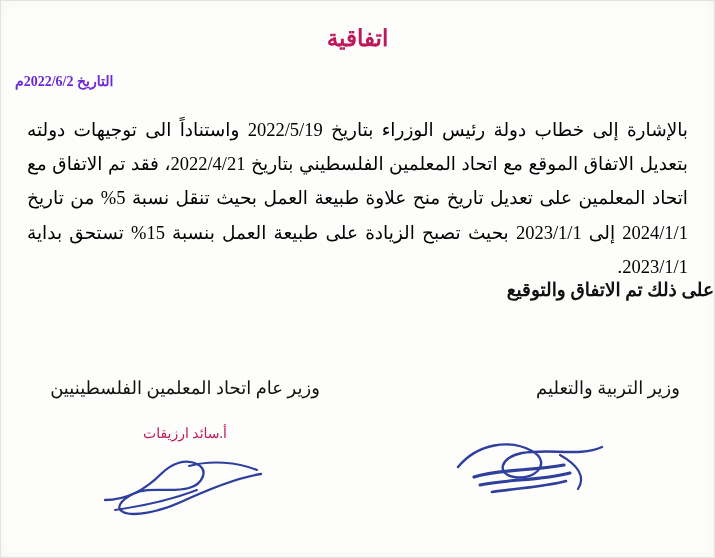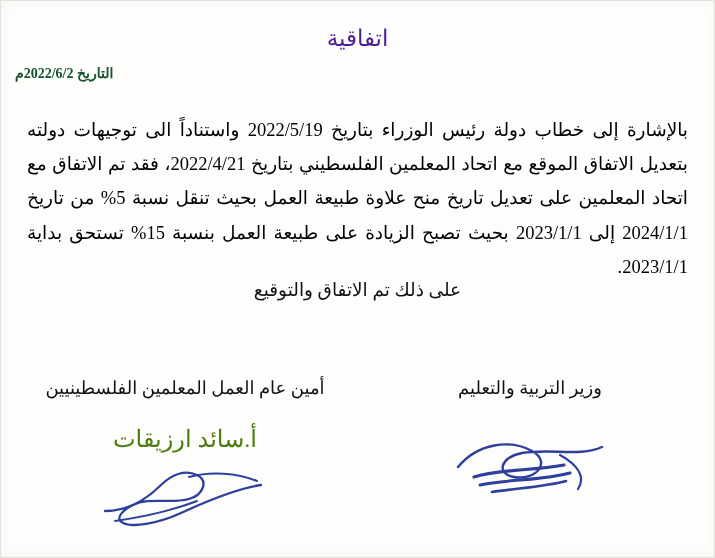--- a/index.html
+++ b/index.html
@@ -18,84 +18,83 @@
     position: relative;
     width: 715px;
     height: 558px;
     box-sizing: border-box;
     background: #fdfdfb;
     border: 1px solid #e2e2de;
   }
   .title {
     text-align: center;
     font-size: 23px;
-    font-weight: normal;
+    font-weight: bold;
     letter-spacing: 0.5px;
     margin-top: 24px;
-    color: #4c1d95;
+    color: #be185d;
   }
   .date-line {
     position: absolute;
-    top: 64px;
+    top: 72px;
     left: 14px;
     font-size: 14px;
     font-weight: bold;
     direction: rtl;
-    color: #14532d;
+    color: #6d28d9;
   }
   .body-text {
     position: absolute;
     top: 112px;
     right: 26px;
     left: 26px;
     text-align: justify;
     text-align-last: right;
     direction: rtl;
     font-size: 18.5px;
     line-height: 1.85;
     color: #000000;
   }
   .closing {
     position: absolute;
     top: 278px;
     right: 0;
     left: 0;
-    text-align: center;
     direction: rtl;
     font-size: 18.5px;
     color: #111;
+    font-weight: bold;
   }
   .signatures {
     position: absolute;
     top: 376px;
     right: 0;
     left: 0;
     display: flex;
     flex-direction: row;
     justify-content: space-between;
     direction: rtl;
     padding: 0 34px;
     box-sizing: border-box;
   }
   .sig-block {
     width: 300px;
-    text-align: center;
     direction: rtl;
   }
   .sig-block.left-block {
     text-align: center;
   }
   .sig-role {
     font-size: 18px;
     color: #111;
     margin-bottom: 26px;
   }
   .sig-name {
-    font-size: 24px;
-    color: #4d7c0f;
+    font-size: 14px;
+    color: #be185d;
   }
   .sig-mark {
     height: 78px;
     margin-top: 2px;
     position: relative;
   }
   .sig-mark svg {
     position: absolute;
     top: 0;
     right: 50%;
@@ -130,21 +129,21 @@
           <path d="M18 42 C38 18, 70 14, 92 26 C112 37, 96 56, 74 52 C56 49, 60 32, 82 28 C110 23, 140 32, 162 22" stroke="#2f3f9e" stroke-width="2.4" stroke-linecap="round" fill="none"></path>
           <path d="M34 52 C58 44, 92 46, 124 40" stroke="#2f3f9e" stroke-width="3.2" stroke-linecap="round" fill="none"></path>
           <path d="M40 60 C66 54, 100 56, 130 48" stroke="#2f3f9e" stroke-width="3" stroke-linecap="round" fill="none"></path>
           <path d="M52 67 C78 63, 104 62, 126 56" stroke="#2f3f9e" stroke-width="2.6" stroke-linecap="round" fill="none"></path>
           <path d="M120 30 C138 40, 146 52, 138 64" stroke="#2f3f9e" stroke-width="2.2" stroke-linecap="round" fill="none"></path>
         </svg>
       </div>
     </div>
 
     <div class="sig-block left-block">
-      <div class="sig-role">أمين عام العمل المعلمين الفلسطينيين</div>
+      <div class="sig-role">وزير عام اتحاد المعلمين الفلسطينيين</div>
       <div class="sig-name">أ.سائد ارزيقات</div>
       <div class="sig-mark">
         <svg width="200" height="78" viewBox="0 0 200 78" fill="none" xmlns="http://www.w3.org/2000/svg">
           <path d="M20 56 C44 56, 62 44, 76 30 C86 20, 100 14, 112 20 C124 26, 118 40, 104 44 C86 49, 64 42, 48 50 C36 56, 30 64, 38 68 C48 73, 74 68, 96 58 C122 46, 150 34, 176 30" stroke="#2f3f9e" stroke-width="2.3" stroke-linecap="round" fill="none"></path>
           <path d="M104 22 C126 16, 152 18, 172 26" stroke="#2f3f9e" stroke-width="2" stroke-linecap="round" fill="none"></path>
           <path d="M30 66 C58 62, 86 56, 112 46" stroke="#2f3f9e" stroke-width="1.9" stroke-linecap="round" fill="none"></path>
         </svg>
       </div>
     </div>
 

